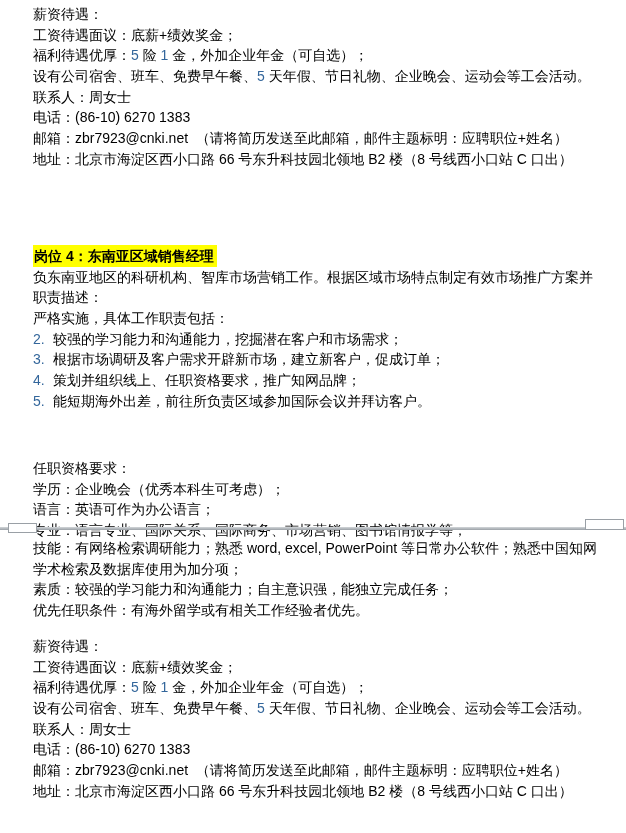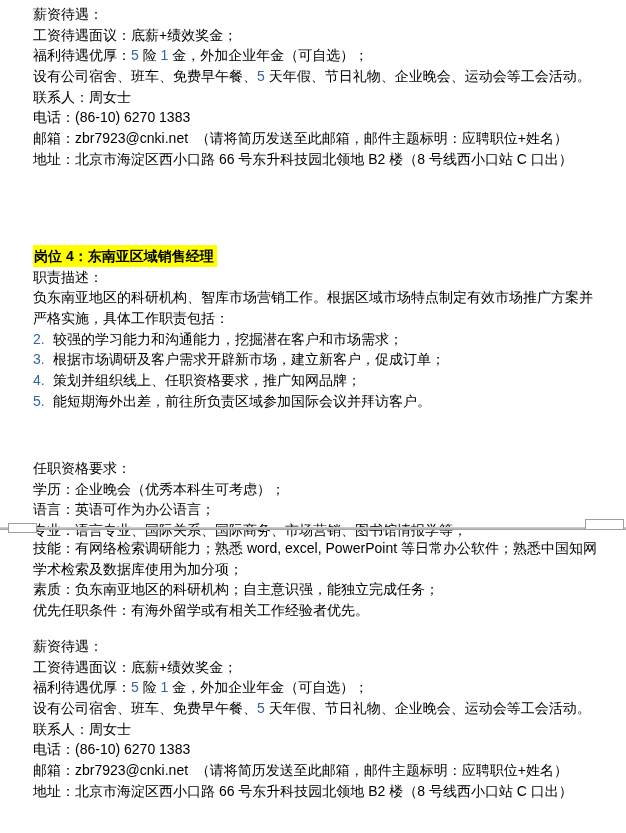--- a/index.html
+++ b/index.html
@@ -57,22 +57,22 @@
       <div class="line"><span>福利待遇优厚：</span><span class="num">5</span><span> 险 </span><span class="num">1</span><span> 金，外加企业年金（可自选）；</span></div>
       <div class="line"><span>设有公司宿舍、班车、免费早午餐、</span><span class="num">5</span><span> 天年假、节日礼物、企业晚会、运动会等工会活动。</span></div>
       <div class="line"><span>联系人：周女士</span></div>
       <div class="line"><span>电话：(86-10) 6270 1383</span></div>
       <div class="line"><span>邮箱：zbr7923@cnki.net  （请将简历发送至此邮箱，邮件主题标明：应聘职位+姓名）</span></div>
       <div class="line"><span>地址：北京市海淀区西小口路 66 号东升科技园北领地 B2 楼（8 号线西小口站 C 口出）</span></div>
     </div>
 
   <div class="sec" id="sec-position">
       <div class="line"><span class="hl">岗位 4：东南亚区域销售经理</span></div>
+      <div class="line"><span>负东南亚地区的科研机构、智库市场营销工作。根据区域市场特点制定有效市场推广方案并</span></div>
       <div class="line"><span class="b">职责描述：</span></div>
-      <div class="line"><span>负东南亚地区的科研机构、智库市场营销工作。根据区域市场特点制定有效市场推广方案并</span></div>
       <div class="line"><span>严格实施，具体工作职责包括：</span></div>
       <div class="line"><span class="lnum">2.</span><span>较强的学习能力和沟通能力，挖掘潜在客户和市场需求；</span></div>
       <div class="line"><span class="lnum">3.</span><span>根据市场调研及客户需求开辟新市场，建立新客户，促成订单；</span></div>
       <div class="line"><span class="lnum">4.</span><span>策划并组织线上、任职资格要求，推广知网品牌；</span></div>
       <div class="line"><span class="lnum">5.</span><span>能短期海外出差，前往所负责区域参加国际会议并拜访客户。</span></div>
     </div>
 
   <div class="sec" id="sec-qual">
       <div class="line"><span class="b">任职资格要求：</span></div>
       <div class="line"><span>学历：企业晚会（优秀本科生可考虑）；</span></div>
@@ -82,21 +82,21 @@
 
   <div class="pagebreak">
     <div class="pb-line"></div>
     <div class="pb-tab pb-tab-left"></div>
     <div class="pb-tab pb-tab-right"></div>
   </div>
 
   <div class="sec" id="sec-qual2">
       <div class="line"><span>技能：有网络检索调研能力；熟悉 word, excel, PowerPoint 等日常办公软件；熟悉中国知网</span></div>
       <div class="line"><span>学术检索及数据库使用为加分项；</span></div>
-      <div class="line"><span>素质：负东南亚地区的科研机构；自主意识强，能独立完成任务；</span></div>
+      <div class="line"><span>素质：较强的学习能力和沟通能力；自主意识强，能独立完成任务；</span></div>
       <div class="line"><span>优先任职条件：有海外留学或有相关工作经验者优先。</span></div>
     </div>
 
   <div class="sec" id="sec-contact-bottom">
       <div class="line"><span class="b">薪资待遇：</span></div>
       <div class="line"><span>工资待遇面议：底薪+绩效奖金；</span></div>
       <div class="line"><span>福利待遇优厚：</span><span class="num">5</span><span> 险 </span><span class="num">1</span><span> 金，外加企业年金（可自选）；</span></div>
       <div class="line"><span>设有公司宿舍、班车、免费早午餐、</span><span class="num">5</span><span> 天年假、节日礼物、企业晚会、运动会等工会活动。</span></div>
       <div class="line"><span>联系人：周女士</span></div>
       <div class="line"><span>电话：(86-10) 6270 1383</span></div>

